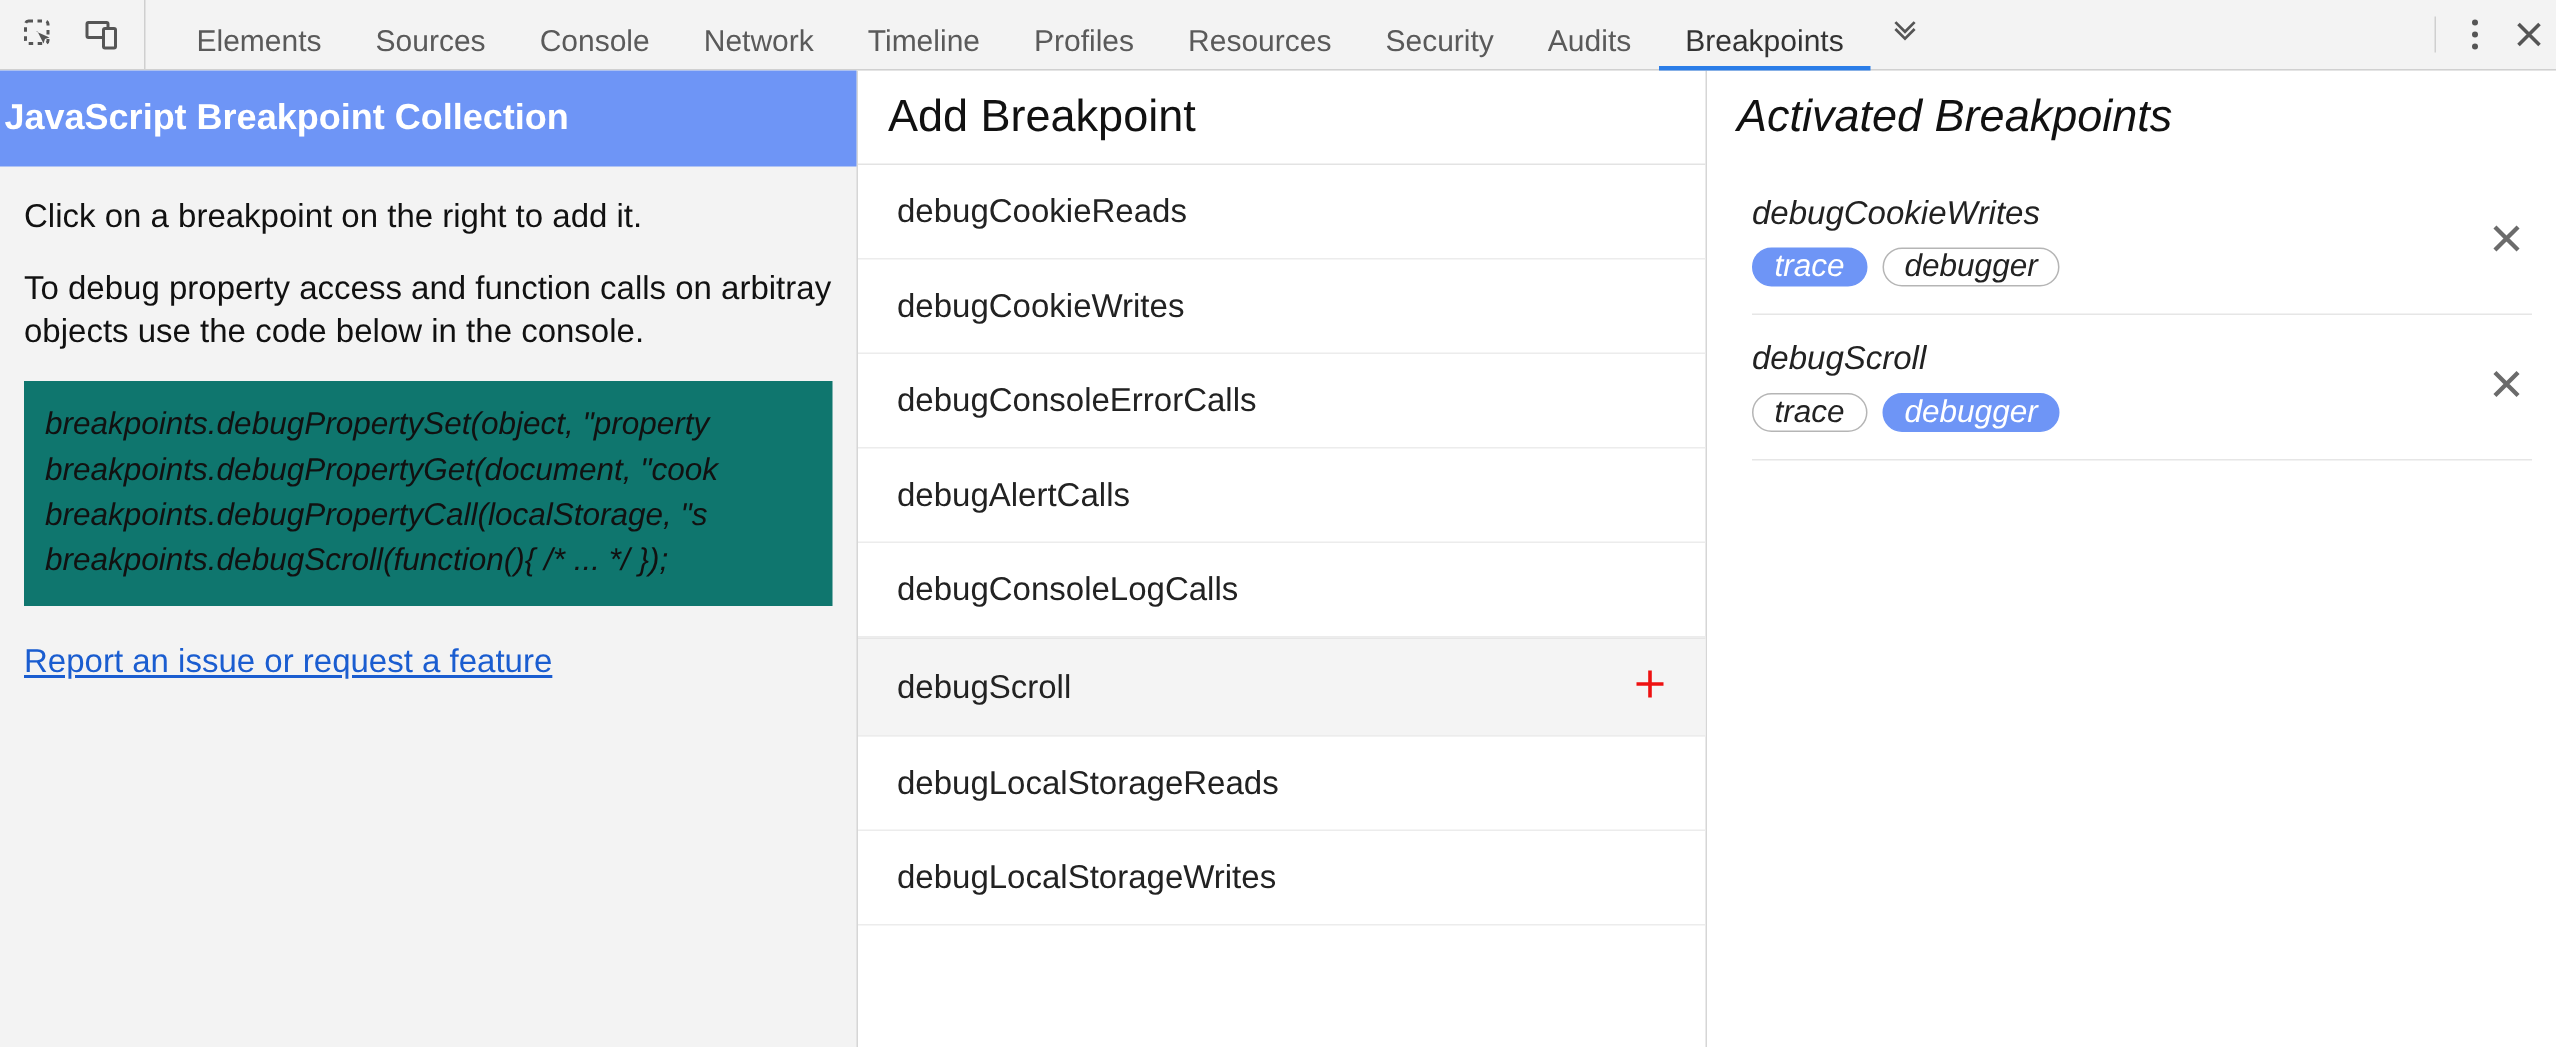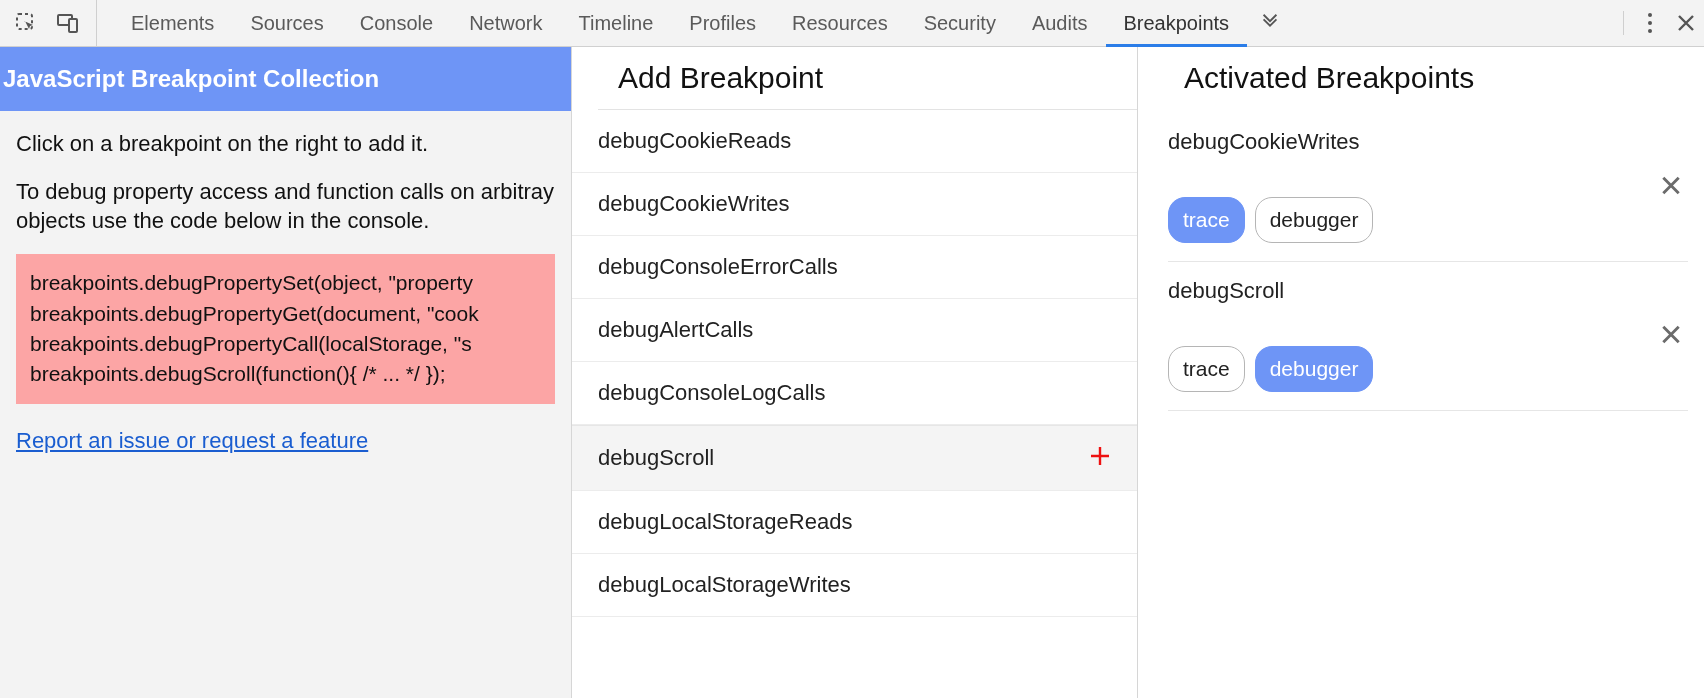--- a/index.html
+++ b/index.html
@@ -33,23 +33,23 @@
     border-right: 1px solid #cfcfcf;
     margin-right: 16px;
   }
   .toolbar-left-icons svg { display:block; }
   .tabs {
     display: flex;
     align-items: stretch;
     flex: 1;
   }
   .tab {
-    padding: 0 18px;
-    display: flex;
-    align-items: center;
+    padding: 17px 18px;
+    display: flex;
+    align-items: flex-start;
     cursor: default;
     position: relative;
     white-space: nowrap;
   }
   .tab.active {
     color: #333;
   }
   .tab.active::after {
     content: "";
     position: absolute;
@@ -69,59 +69,59 @@
   .toolbar-right svg { display:block; }
   .vbar { width:1px; height:24px; background:#cfcfcf; }
 
   
   .columns {
     display: flex;
     height: calc(100% - 47px);
   }
   .col-left   { width: 572px; border-right: 1px solid #d6d6d6; background:#f3f3f3; }
   .col-middle { width: 566px; border-right: 1px solid #d6d6d6; }
-  .col-right  { flex: 1; }
+  .col-right  { flex: 1; font-style: italic; }
 
   
   .left-header {
     background: #6e95f6;
     color: #fff;
     font-size: 24px;
     font-weight: 700;
     padding: 18px 3px;
   }
   .left-body {
     padding: 18px 16px 0;
     font-size: 22px;
     color: #111;
   }
   .left-body p { margin-bottom: 18px; line-height: 1.35; }
   .code-block {
-    background: #fca5a5;
+    background: #0f766e;
     padding: 14px 14px;
     font-size: 21px;
     line-height: 1.45;
     white-space: nowrap;
     overflow: hidden;
     margin-bottom: 24px;
+    font-style: italic;
   }
   .report-link {
     color: #1a5dd0;
     text-decoration: underline;
     font-size: 22px;
   }
 
   
   .section-title {
     font-size: 30px;
     font-weight: 400;
     padding: 14px 20px;
     color: #111;
     border-bottom: 1px solid #e3e3e3;
-    margin-left: 26px;
   }
   .bp-list { }
   .bp-item {
     padding: 18px 26px;
     font-size: 22px;
     color: #222;
     border-bottom: 1px solid #ececec;
     display:flex; align-items:center; justify-content:space-between;
   }
   .bp-item.hover {
@@ -134,27 +134,26 @@
   .active-list { padding: 4px 16px 0 30px; }
   .active-item {
     border-bottom: 1px solid #e6e6e6;
     padding: 16px 0 18px;
     position: relative;
   }
   .active-name { font-size: 22px; margin-bottom: 10px; }
   .pill-row { display:flex; gap:10px; }
   .pill {
     display:inline-block;
-    padding: 10px 14px;
+    padding: 0 14px;
     border-radius: 17px;
     font-size: 21px;
     border: 1.5px solid #b5b5b5;
     background: #fff;
     color:#222;
-    margin-top:32px;
   }
   .pill.selected {
     background:#6e95f6;
     border-color:#6e95f6;
     color:#fff;
   }
   .remove-x {
     position:absolute; right:6px; top:50%; transform:translateY(-50%);
     color:#6b6b6b;
   }

